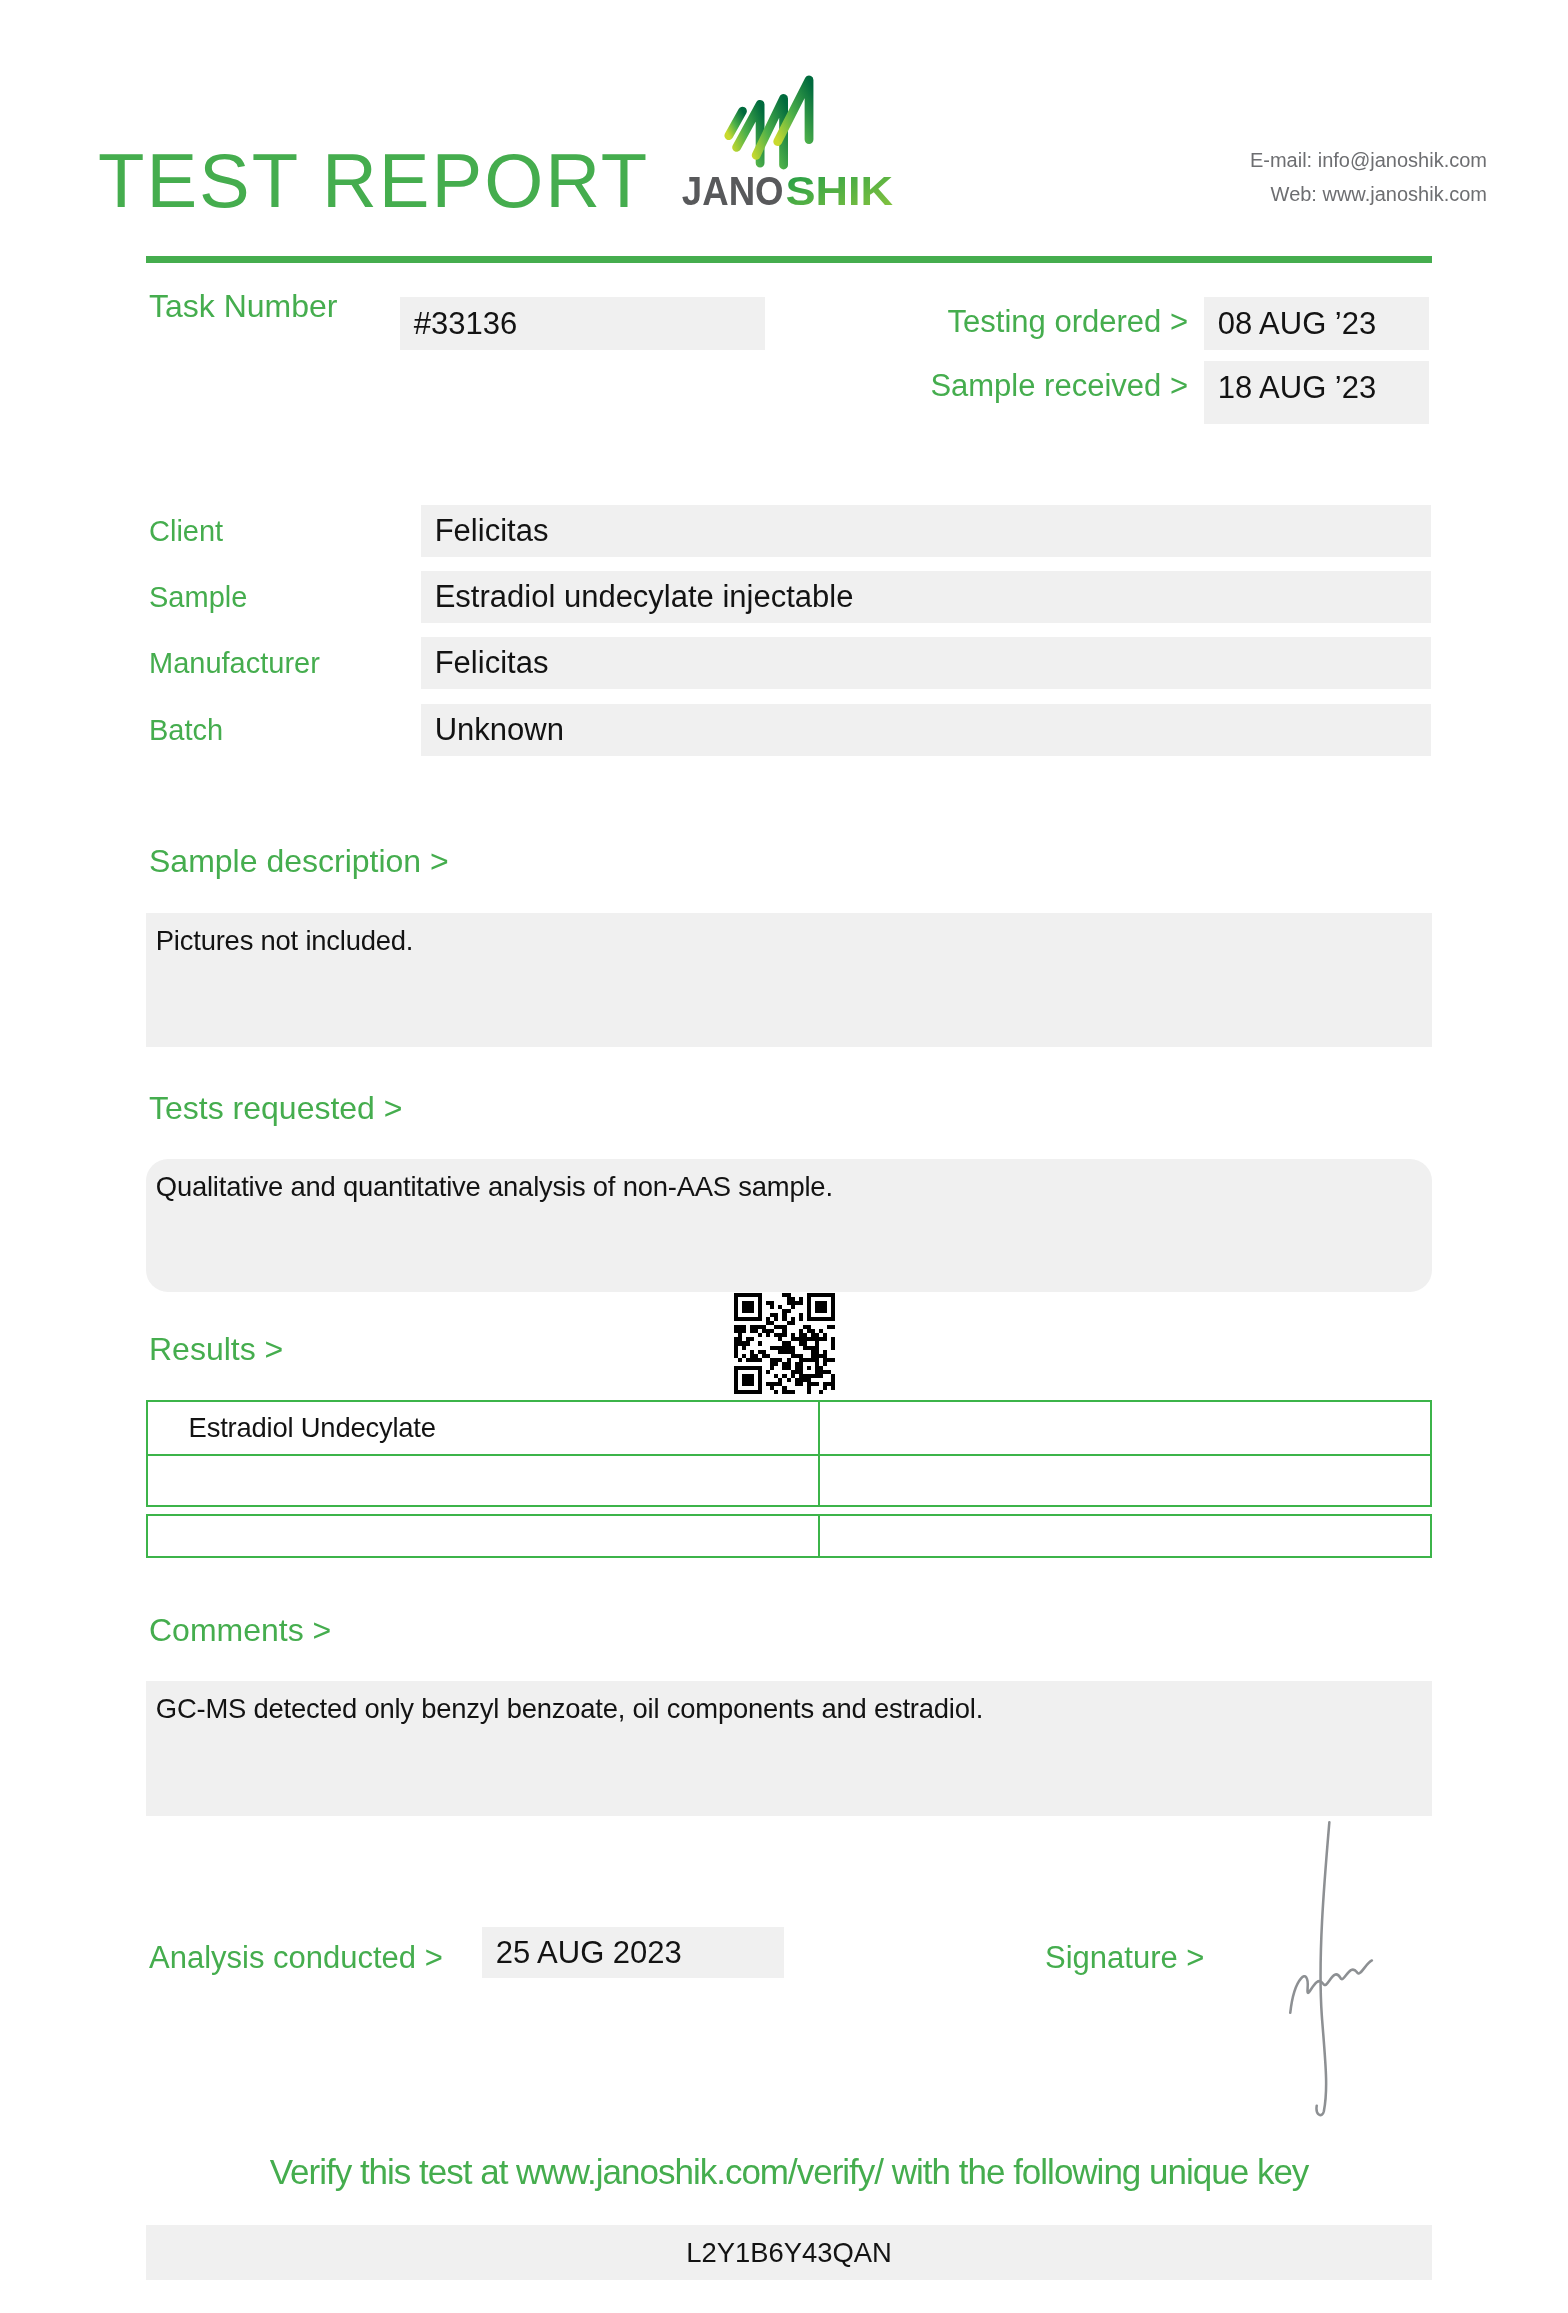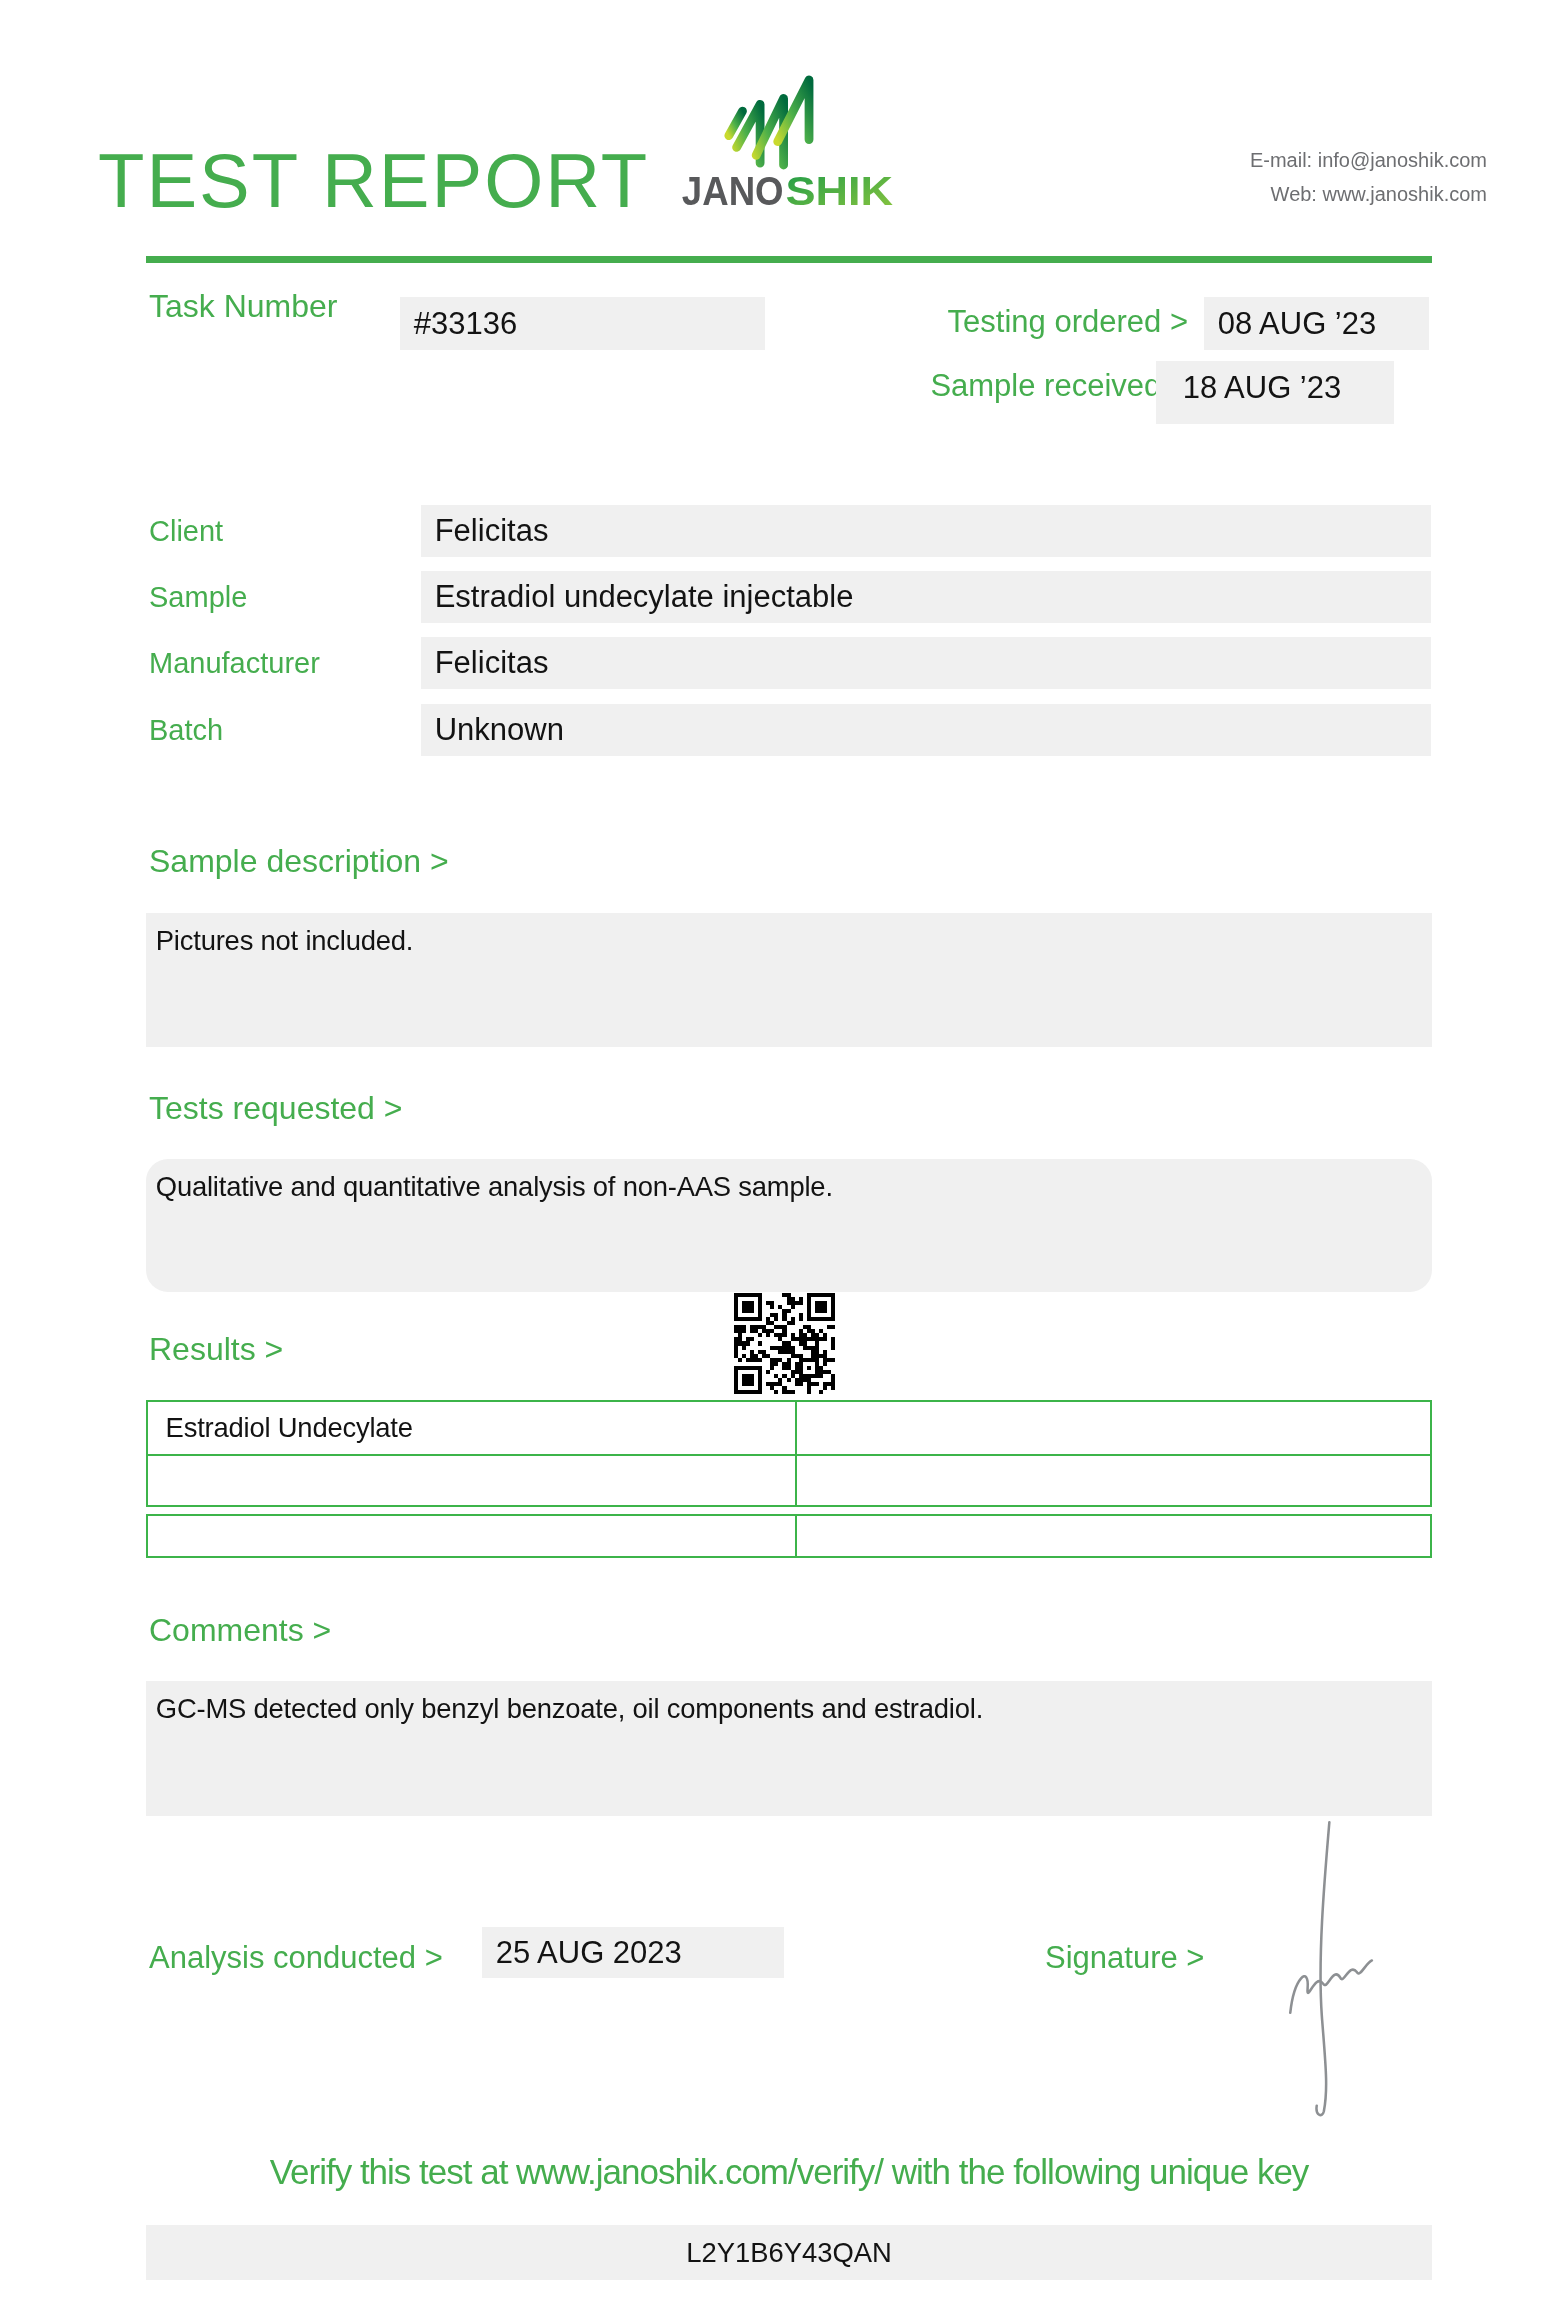--- a/index.html
+++ b/index.html
@@ -30,21 +30,21 @@
   .val{font-size:31px;color:var(--ink);padding-left:13.7px;white-space:nowrap;}
   .heading{font-size:32px;color:var(--green);white-space:nowrap;}
   .bodybox{
     left:146px;width:1286px;background:var(--box-bg);
     font-size:27.4px;color:var(--ink);box-sizing:border-box;
     padding:11.8px 15.7px 0 9.8px;letter-spacing:-0.2px;
   }
   .rlabel{text-align:right;}
   
   .rtable{left:146px;width:1286px;box-sizing:border-box;border:2.9px solid var(--border-green);}
-  .rrow{display:flex;box-sizing:border-box;}
+  .rrow{display:flex;box-sizing:border-box;padding-left:23px;}
   .rrow + .rrow{border-top:2.9px solid var(--border-green);}
   .rcell{box-sizing:border-box;font-size:27.4px;display:flex;align-items:center;
     padding-left:17.6px;letter-spacing:-0.2px;white-space:nowrap;}
   .rcell.c1{width:649px;border-right:2.9px solid var(--border-green);}
   .rcell.c2{flex:1;}
   .verify{
     left:146px;top:2152px;width:1286px;text-align:center;font-size:35px;
     letter-spacing:-1px;color:var(--green);white-space:nowrap;
   }
   .keybox{
@@ -95,21 +95,21 @@
   <div class="abs gbox" style="left:400px;top:297px;width:365px;height:53px;">
     <div class="val" style="line-height:53px;">#33136</div>
   </div>
 
   <div class="abs lbl rlabel" style="left:863px;top:304px;width:325px;font-size:31px;">Testing ordered  &gt;</div>
   <div class="abs gbox" style="left:1204px;top:297px;width:225px;height:53px;">
     <div class="val" style="line-height:53px;">08 AUG ’23</div>
   </div>
 
   <div class="abs lbl rlabel" style="left:863px;top:368px;width:325px;font-size:31px;">Sample received &gt;</div>
-  <div class="abs gbox" style="left:1156px;top:361px;width:225px;height:63px;padding-left:13px;">
+  <div class="abs gbox" style="left:1204px;top:361px;width:225px;height:63px;">
     <div class="val" style="line-height:53px;">18 AUG ’23</div>
   </div>
 
   <div class="abs lbl-sm" style="left:149px;top:505px;line-height:52px;">Client</div>
   <div class="abs gbox" style="left:421px;top:505px;width:1010px;height:52px;">
     <div class="val" style="line-height:52px;">Felicitas</div>
   </div>
 
   <div class="abs lbl-sm" style="left:149px;top:571px;line-height:52px;">Sample</div>
   <div class="abs gbox" style="left:421px;top:571px;width:1010px;height:52px;">

